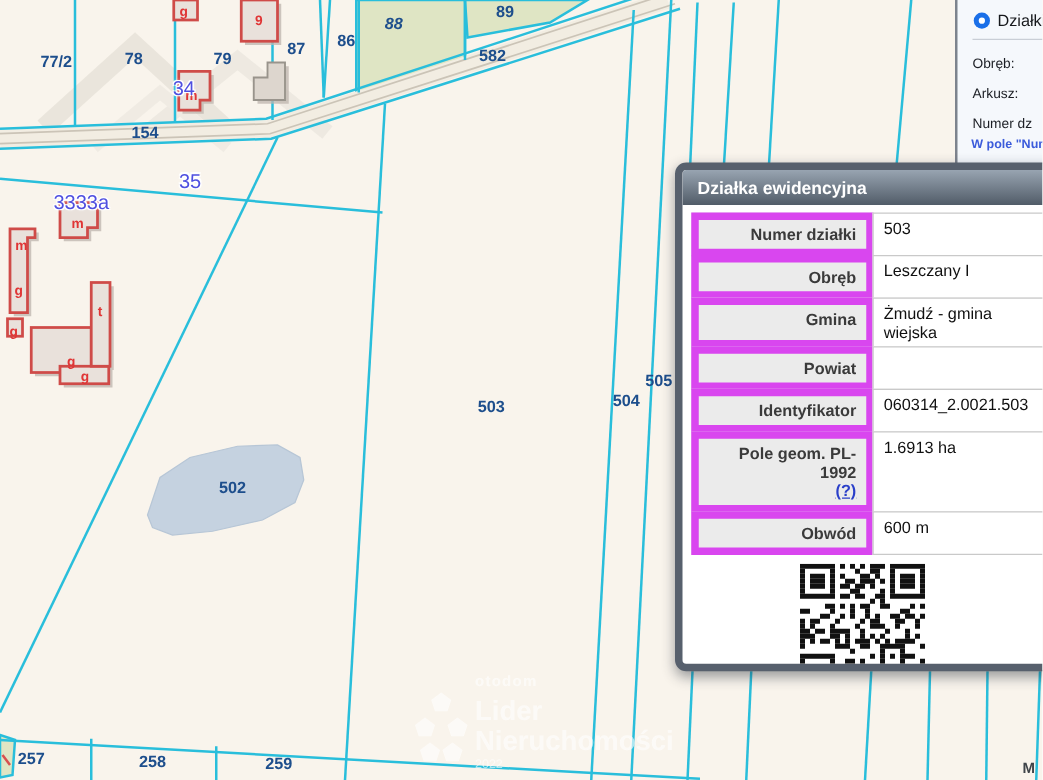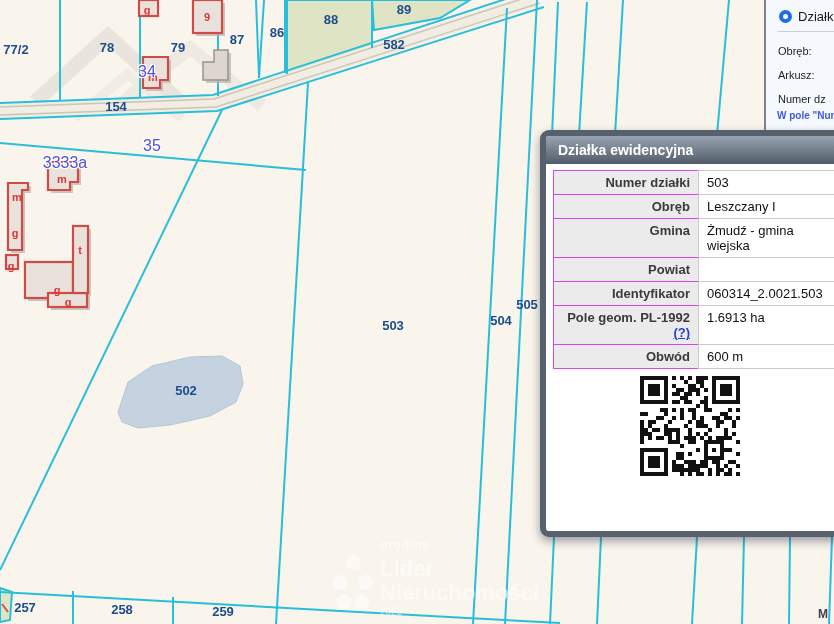--- a/index.html
+++ b/index.html
@@ -31,21 +31,21 @@
   .sb-field{position:absolute;left:12px;font-size:11px;color:#1b1e24;white-space:nowrap;}
   #sb-hint{position:absolute;left:11px;top:110px;font-size:10px;font-weight:bold;color:#3b5bdb;white-space:nowrap;}
   
   #popup{position:absolute;left:540px;top:130px;width:352px;height:407px;background:#fff;
          border:6px solid #57606d;border-radius:9px;box-shadow:0 4px 10px rgba(35,45,58,.45);
          z-index:5;overflow:hidden;box-sizing:border-box;}
   #popup-title{height:28px;line-height:28px;padding-left:12px;color:#fff;font-size:14px;font-weight:bold;
          background:linear-gradient(#98a4b1,#515c68);}
   #ptable{margin:7px 0 0 7px;}
   .prow{display:flex;margin-top:-1px;}
-  .pl{width:146px;background:#ebebeb;border:1px solid #d946ef;font-weight:bold;color:#3a3a3a;
+  .pl{width:146px;background:#ebebeb;border:6px solid #d946ef;font-weight:bold;color:#3a3a3a;
       text-align:right;padding:4px 8px;box-sizing:border-box;font-size:13px;line-height:15px;}
   .pv{width:142px;margin-left:-1px;border:1px solid #c9c9c9;background:#fff;color:#101010;
       padding:4px 8px;box-sizing:border-box;font-size:13px;line-height:15px;}
   .pl a{color:#2a3fc9;font-weight:bold;text-decoration:underline;}
   #pcaption{width:288px;text-align:center;margin-top:9px;font-size:13px;color:#000;}
   #qr-wrap{width:288px;display:flex;justify-content:center;margin-top:7px;}
   #attribution{position:absolute;left:818px;top:607px;z-index:2;font-size:12px;font-weight:bold;color:#3f4449;}
 </style>
 </head>
 <body>
@@ -125,26 +125,26 @@
       <rect x="6" y="255" width="12" height="14"></rect>
       <rect x="25" y="262" width="48" height="36"></rect>
       <rect x="48" y="293" width="39" height="14"></rect>
       <rect x="73" y="226" width="15" height="67"></rect>
     </g>
 
     <polygon points="203,62 214,62 214,50 228,50 228,80 203,80" fill="#ddd6ce" stroke="#99948c" stroke-width="1.5"></polygon>
   </svg>
 
   <div id="map-labels">
-      <span class="plabel" style="left: 16px; top: 49px; text-align: right;">77/2</span>
+      <span class="plabel" style="left: 45px; top: 49px; text-align: right;">77/2</span>
       <span class="plabel" style="left: 107px; top: 47px;">78</span>
       <span class="plabel" style="left: 178px; top: 47px;">79</span>
       <span class="plabel" style="left: 237px; top: 39px;">87</span>
       <span class="plabel" style="left: 277px; top: 32px;">86</span>
-      <span class="plabel" style="left: 331px; top: 19px;">88</span>
+      <span class="plabel" style="left: 315px; top: 19px; font-style: italic;">88</span>
       <span class="plabel" style="left: 404px; top: 9px;">89</span>
       <span class="plabel" style="left: 394px; top: 44px;">582</span>
       <span class="plabel" style="left: 116px; top: 106px;">154</span>
       <span class="plabel" style="left: 186px; top: 390px;">502</span>
       <span class="plabel" style="left: 393px; top: 325px;">503</span>
       <span class="plabel" style="left: 501px; top: 320px;">504</span>
       <span class="plabel" style="left: 527px; top: 304px;">505</span>
       <span class="plabel" style="left: 25px; top: 607px; text-align: right;">257</span>
       <span class="plabel" style="left: 122px; top: 609px;">258</span>
       <span class="plabel" style="left: 223px; top: 611px;">259</span>

